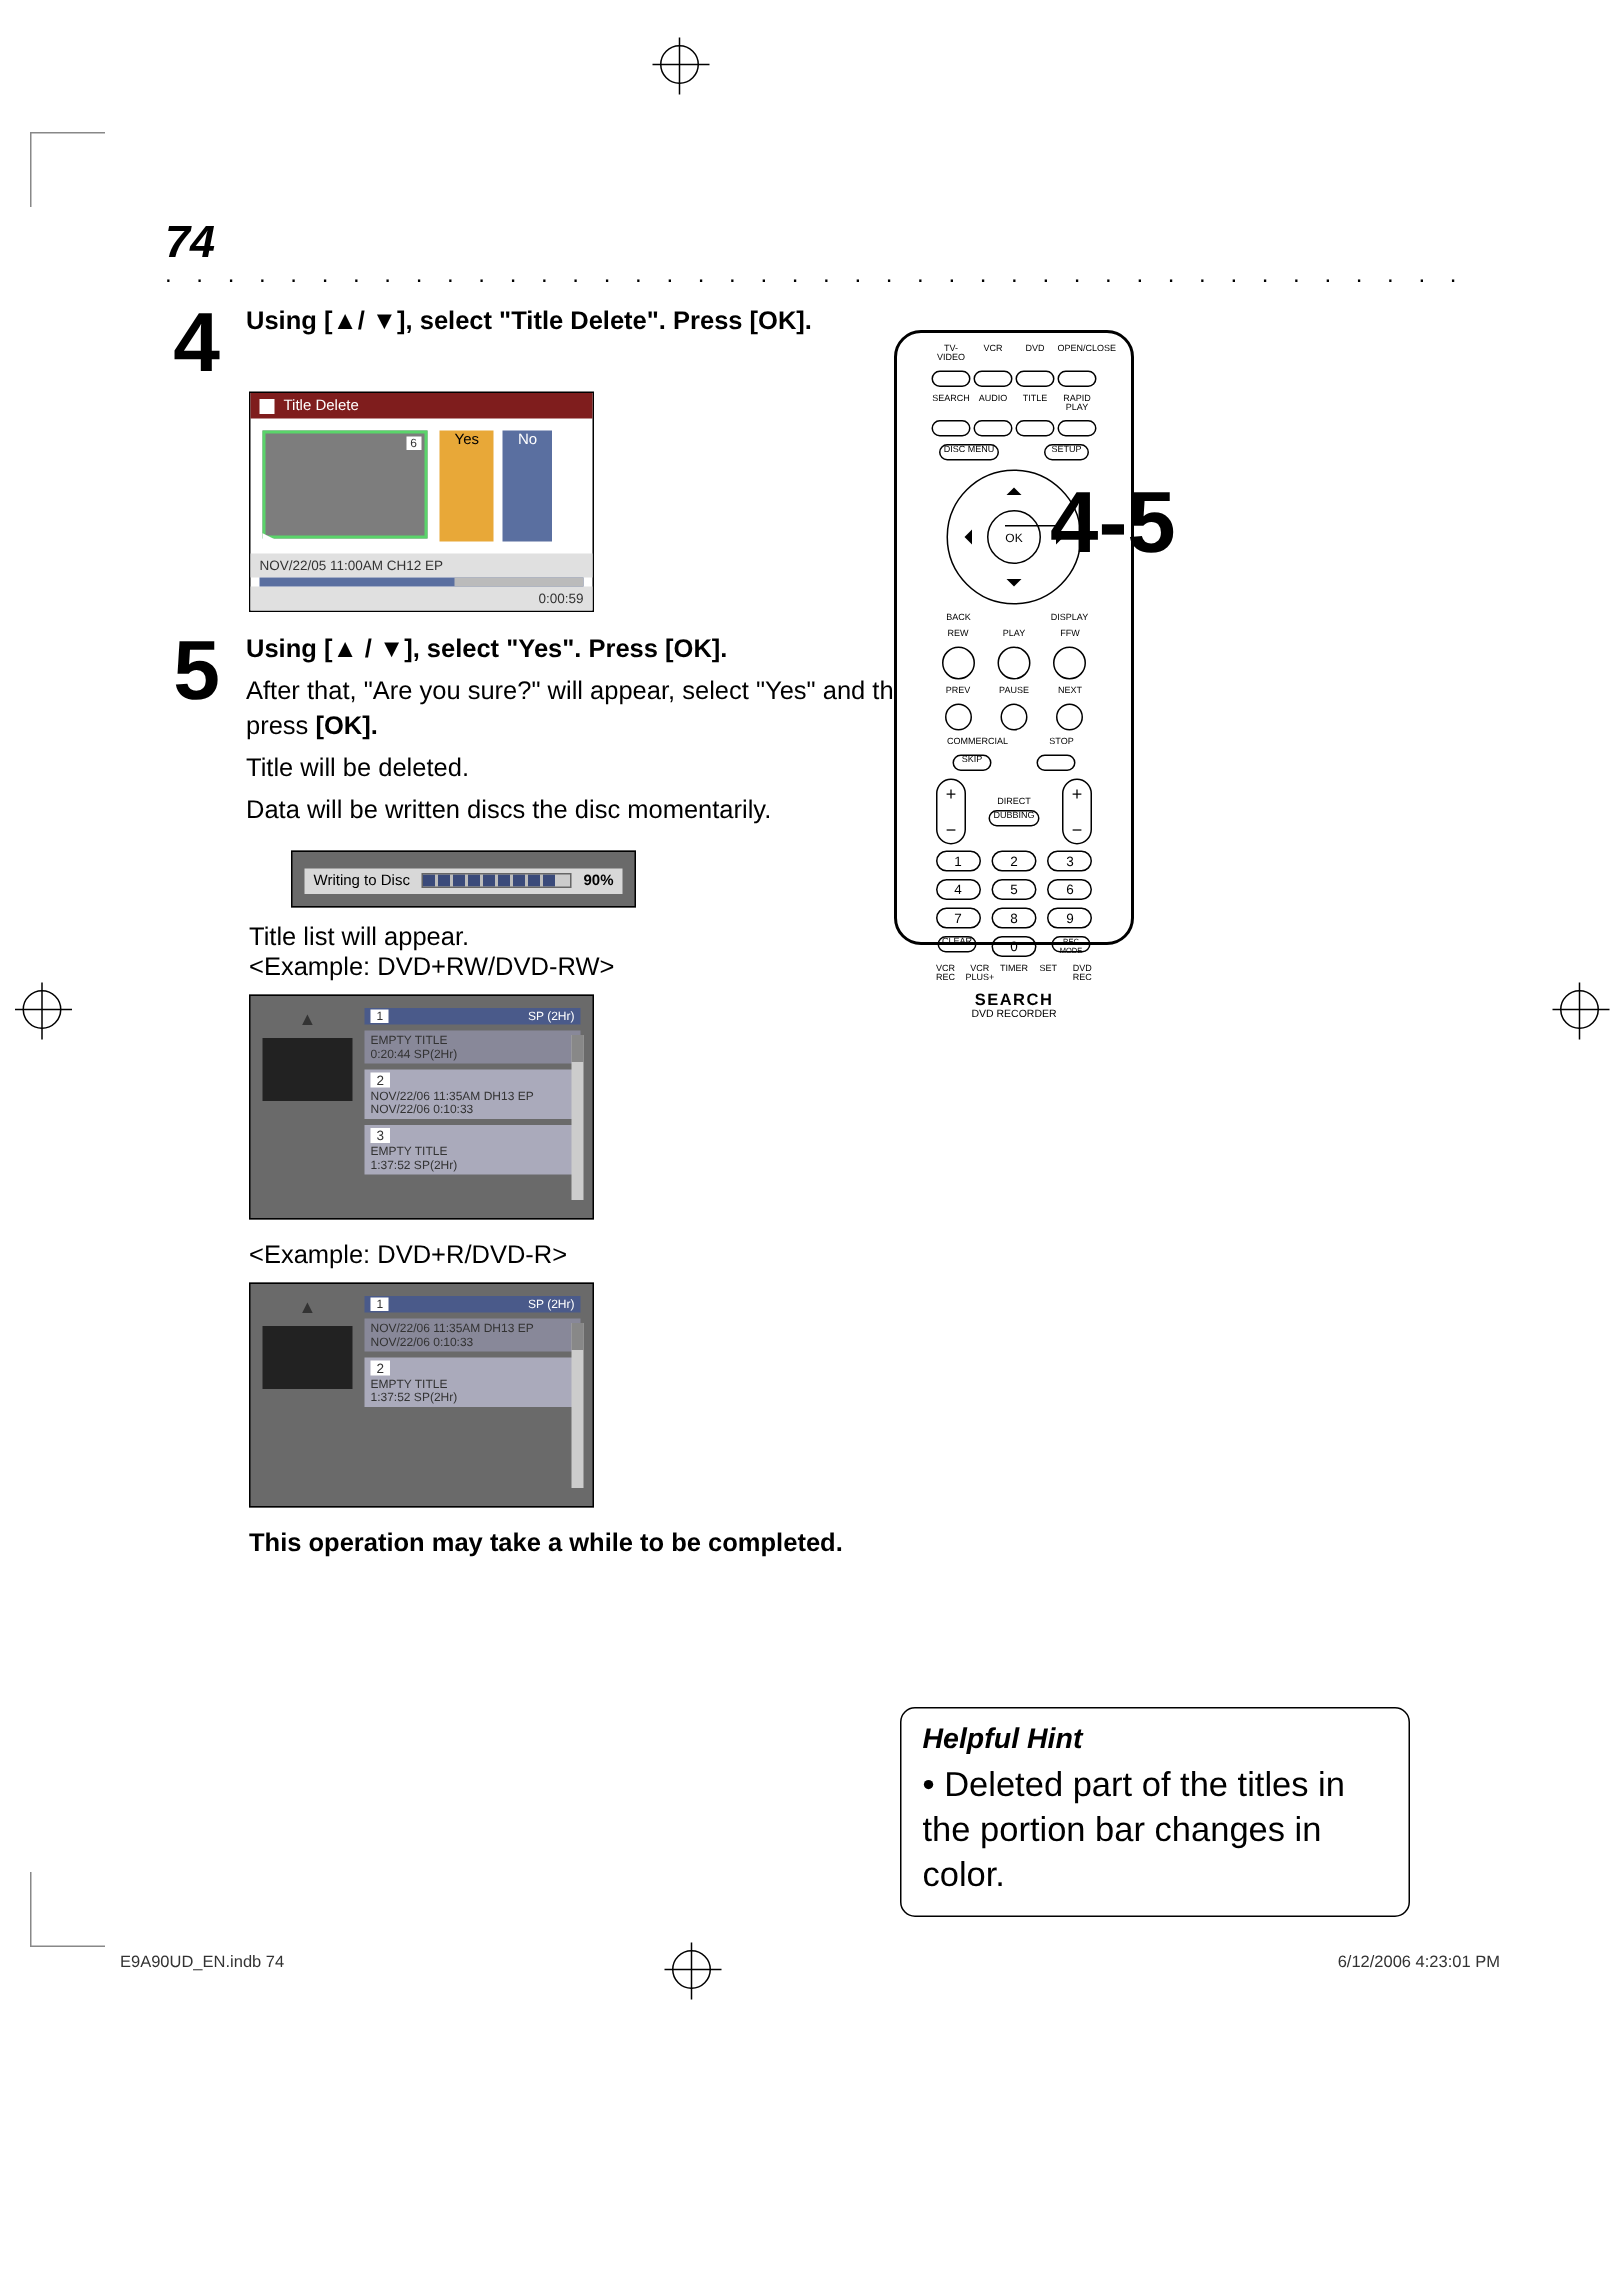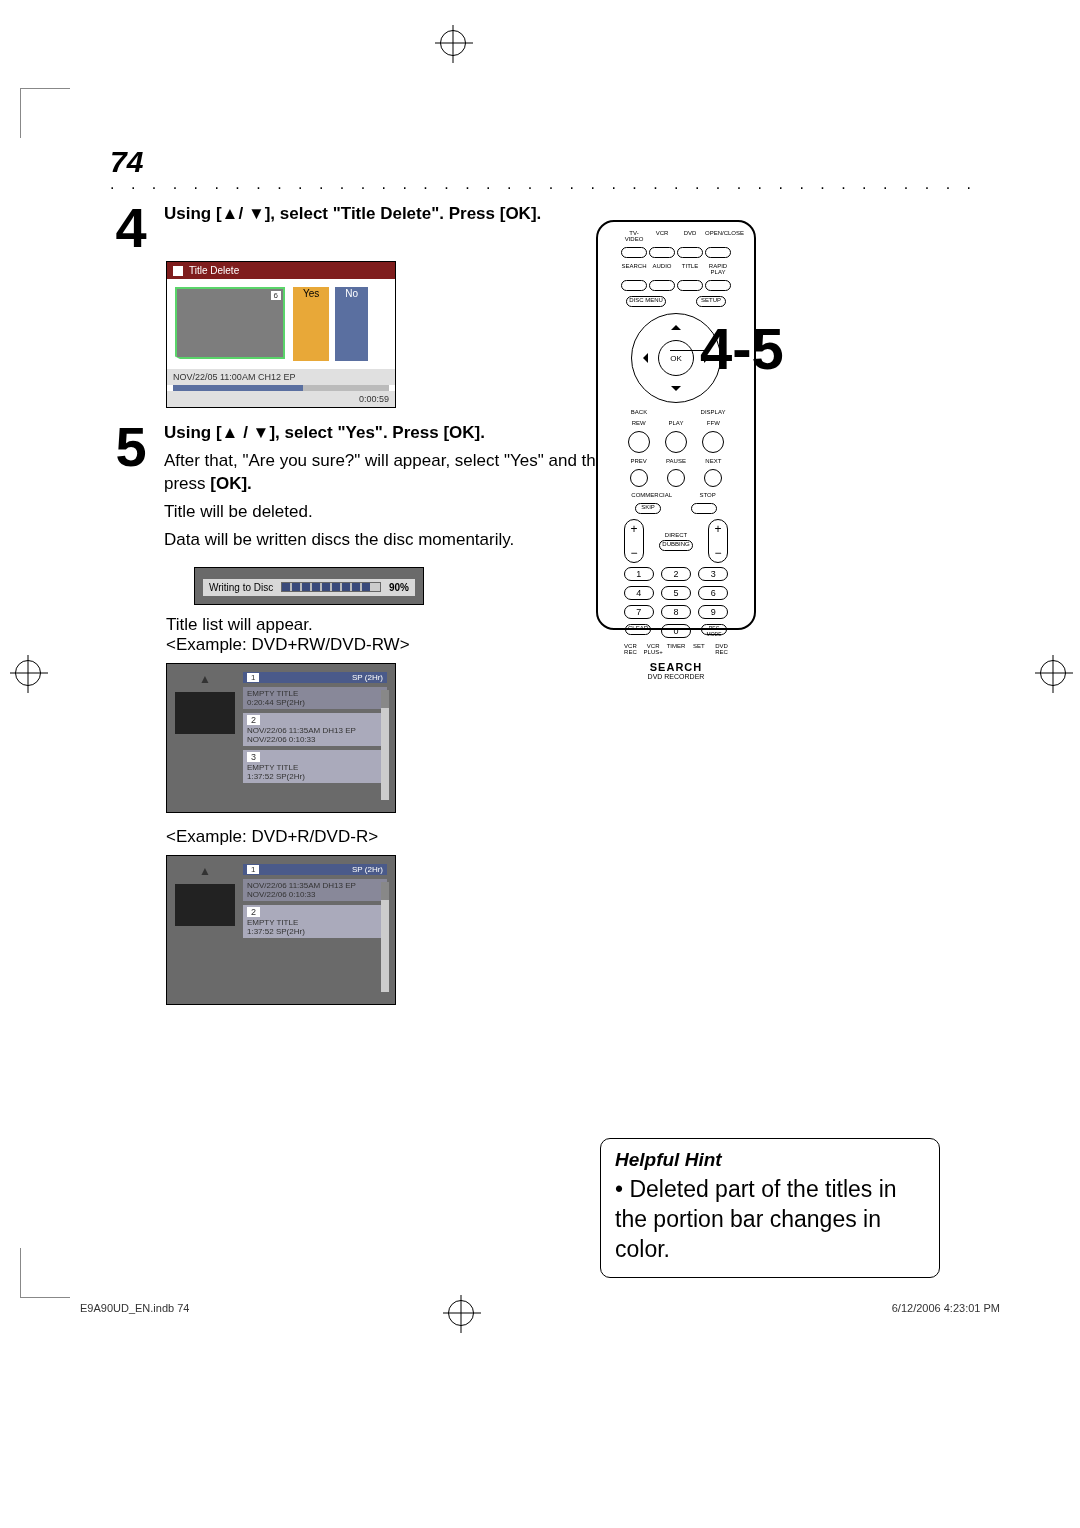--- a/index.html
+++ b/index.html
@@ -308,20 +308,21 @@
           <span class="t">NOV/22/06  11:35AM DH13 EP</span>
           <span class="t">NOV/22/06   0:10:33</span>
         </div>
       <div class="item"><span class="n">2</span><span class="t">EMPTY TITLE</span><span class="t">1:37:52  SP(2Hr)</span></div>
       <div class="scroll">
           <div class="h"></div>
         </div>
     </div>
   </div>
 
+  <p class="bold" style="margin-left:56px; margin-top:4px;">This operation may take a while to be completed.</p>
 </div>
 
 <div class="remote-wrap">
   <div class="remote">
     <div class="row">
       <span class="lbl">TV-VIDEO</span>
       <span class="lbl">VCR</span>
       <span class="lbl">DVD</span>
       <span class="lbl">OPEN/CLOSE</span>
     </div>

